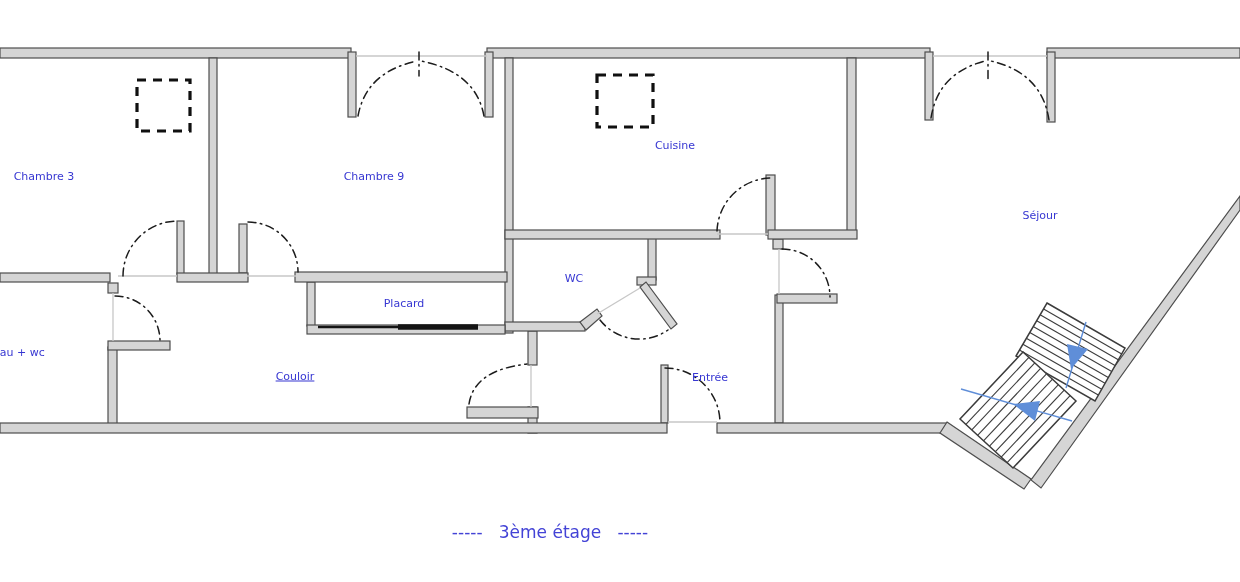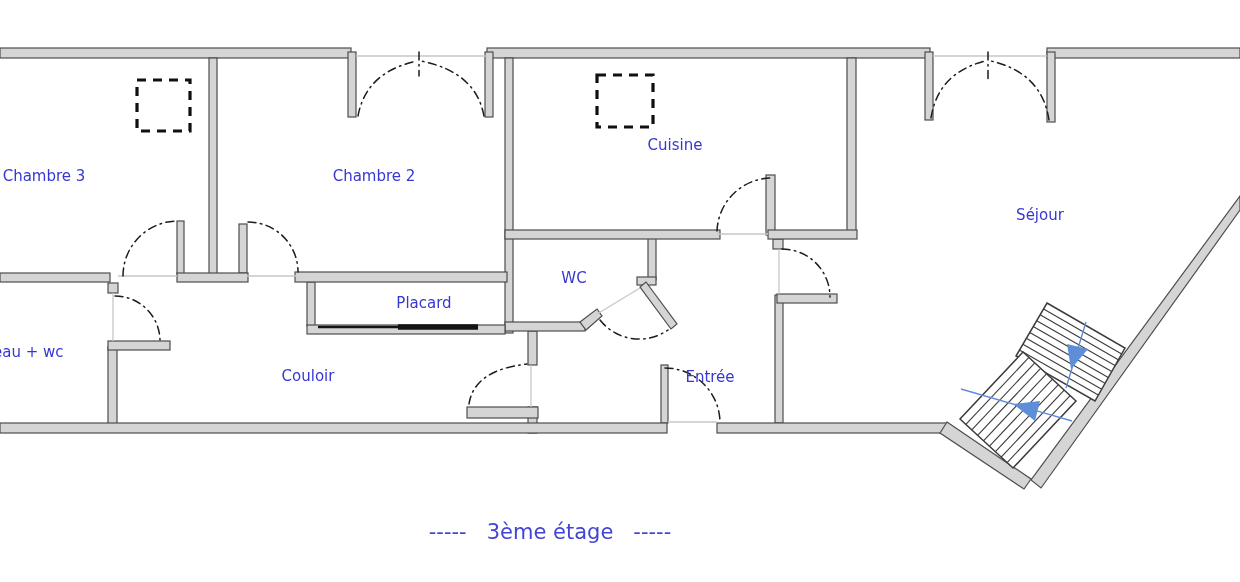--- a/index.html
+++ b/index.html
@@ -13,24 +13,24 @@
   #plan{position:relative;width:1240px;height:582px;background:var(--background);overflow:hidden;}
   #drawing{position:absolute;left:0;top:0;}
   .wall{fill:var(--wall_fill);stroke:var(--wall_stroke);stroke-width:1.2;}
   .thin{stroke:var(--thin_line);stroke-width:1.3;fill:none;}
   .arc{fill:none;stroke:var(--arc_ink);stroke-width:1.5;stroke-dasharray:8 4.5 1.5 4.5;stroke-linecap:round;}
   .sq{fill:none;stroke:var(--square_ink);stroke-width:3.2;stroke-dasharray:9 7;}
   .flight{fill:#fff;stroke:var(--stair_ink);stroke-width:1.5;}
   .tread{stroke:var(--stair_ink);stroke-width:1.1;}
   .bline{stroke:var(--stair_blue);stroke-width:1.4;fill:none;}
   .bfill{fill:var(--stair_blue);stroke:none;}
-  .room-label{position:absolute;color:var(--label_ink);font-size:15px;line-height:1;white-space:pre;}
+  .room-label{position:absolute;color:var(--label_ink);font-size:11px;line-height:1;white-space:pre;}
   .room-label.center{transform:translate(-50%,-50%);}
   .room-label.left{transform:translateY(-50%);}
-  #caption{position:absolute;color:var(--caption_ink);font-size:21px;line-height:1;
+  #caption{position:absolute;color:var(--caption_ink);font-size:17px;line-height:1;
            transform:translate(-50%,-50%);white-space:pre;left:550px;top:532px;}
 </style>
 </head>
 <body>
 
 <div id="plan">
 
   <svg id="drawing" width="1240" height="582" viewBox="0 0 1240 582">
 
     <g>
@@ -158,24 +158,24 @@
 
       <line class="bline" x1="1086" y1="322" x2="1066" y2="388"></line>
       <polygon class="bfill" points="1071,369 1088,349 1067,344"></polygon>
       <line class="bline" x1="961" y1="389" x2="1072" y2="421"></line>
       <polygon class="bfill" points="1013,404 1040,401 1035,421"></polygon>
     </g>
   </svg>
 
   <div id="labels">
       <span class="room-label center" style="left: 44px; top: 176px;">Chambre 3</span>
-      <span class="room-label center" style="left: 374px; top: 176px;">Chambre 2</span>
+      <span class="room-label center" style="left: 374px; top: 176px;">Chambre 9</span>
       <span class="room-label center" style="left: 675px; top: 145px;">Cuisine</span>
       <span class="room-label center" style="left: 1040px; top: 215px; text-align: right;">Séjour</span>
       <span class="room-label center" style="left: 574px; top: 278px;">WC</span>
-      <span class="room-label center" style="left: 424px; top: 303px; text-align: right;">Placard</span>
-      <span class="room-label center" style="left: 308px; top: 376px;">Couloir</span>
+      <span class="room-label center" style="left: 404px; top: 303px; text-align: right;">Placard</span>
+      <span class="room-label center" style="left: 295px; top: 376px; text-decoration: underline;">Couloir</span>
       <span class="room-label center" style="left: 663px; top: 377px; margin-left: 47px;">Entrée</span>
       <span class="room-label left" style="left: -7px; top: 352px;">eau + wc</span>
     </div>
 
   <div id="caption">-----   3ème étage   -----</div>
 </div>
 
 </body></html>

